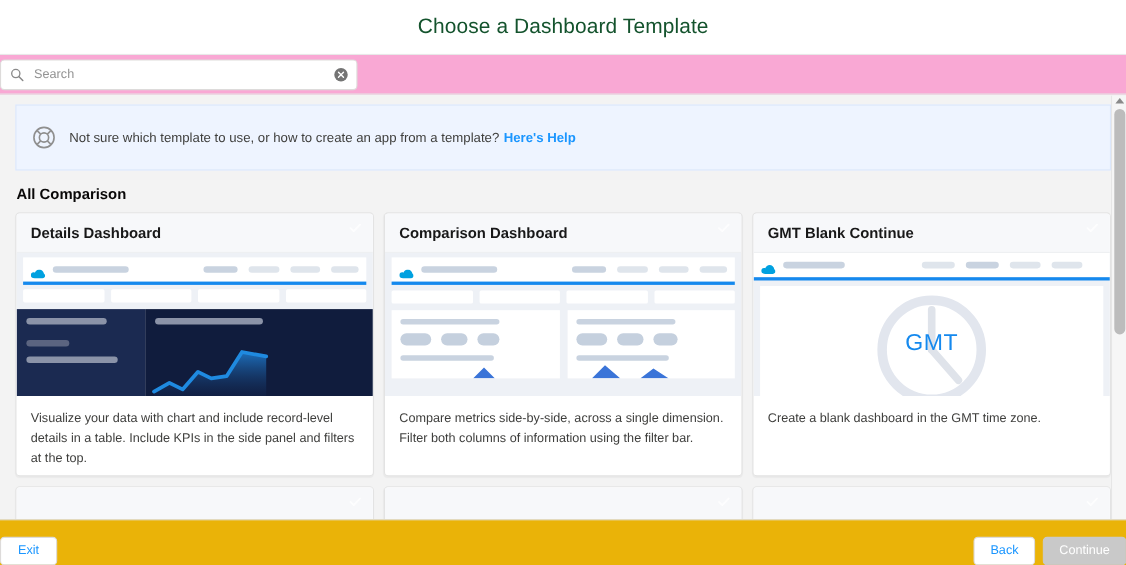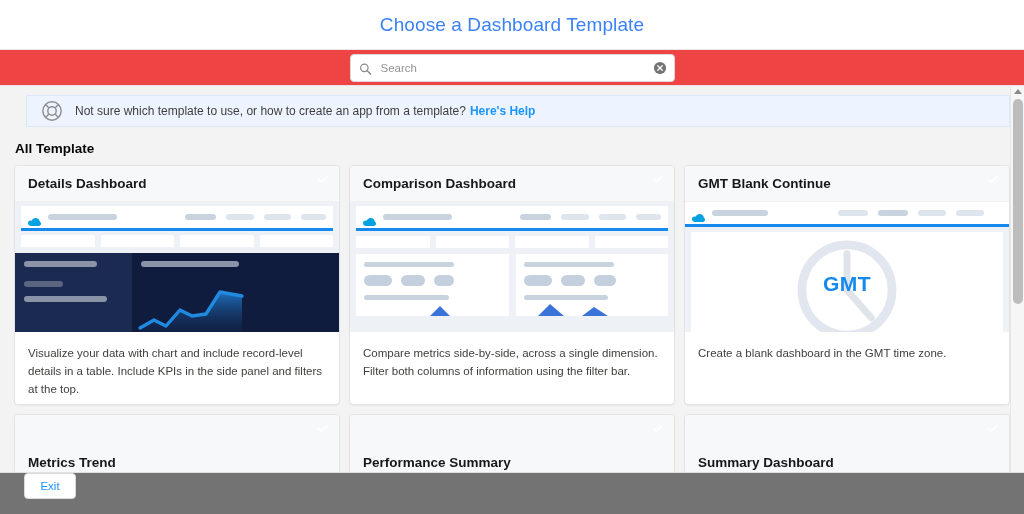--- a/index.html
+++ b/index.html
@@ -11,27 +11,27 @@
   }
   #app { position: relative; width: 1024px; height: 514px; background: #f3f3f3; }
 
   
   .header {
     height: 50px; background: #ffffff;
     display: flex; align-items: center; justify-content: center;
     border-bottom: 1px solid #e8e8e8;
   }
   .header-title {
-    font-size: 19px; color: #3b82f6; font-weight: 400; letter-spacing: .1px;
+    font-size: 19px; color: #14532d; font-weight: 400; letter-spacing: .1px;
   }
 
   
   .searchbar-region {
-    height: 36px; background: #ef4444;
-    display: flex; align-items: center; justify-content: center;
+    height: 36px; background: #f9a8d4;
+    display: flex; align-items: center; justify-content: flex-start;
     border-bottom: 1px solid #e5e5e5;
   }
   .search-wrap {
     position: relative; width: 325px; height: 28px;
   }
   .search-input {
     width: 100%; height: 28px;
     border: 1px solid #dddbda; border-radius: 4px; background: #fff;
     padding: 0 30px 0 30px;
     font-size: 11.5px; color: #3e3e3c;
@@ -50,21 +50,21 @@
 
   
   .scrollbody {
     position: absolute; left: 0; right: 0; top: 87px; bottom: 42px;
     background: #f3f3f3; overflow: hidden;
   }
   .inner { padding: 0 14px; }
 
   
   .banner {
-    margin: 8px 0 0 12px; height: 32px;
+    margin: 8px 0 0 0; height: 60px;
     background: #eef4ff; border: 1px solid #dbe7fb;
     display: flex; align-items: center; padding: 0 14px;
   }
   .banner-icon { width: 22px; height: 22px; flex: 0 0 22px; margin-right: 12px; }
   .banner-text { font-size: 12px; color: #3e3e3c; }
   .banner-link { color: #1b96ff; text-decoration: none; font-weight: bold; }
 
   
   .section-title {
     font-size: 13.5px; font-weight: bold; color: #080707;
@@ -139,29 +139,29 @@
   .line-chart { position: absolute; left: 0; right: 0; bottom: 0; height: 62px; }
 
   
   .gmt-card {
     position: absolute; left: 6px; right: 6px; top: 30px; bottom: 0;
     background: #fff; overflow: hidden;
   }
   .clock { position: absolute; left: 50%; top: 6px; transform: translateX(-50%); }
   .gmt-text {
     position: absolute; left: 50%; top: 40px; transform: translateX(-50%);
-    font-size: 21px; font-weight: bold; color: #1589ee; letter-spacing: .5px;
+    font-size: 21px; font-weight: normal; color: #1589ee; letter-spacing: .5px;
   }
 
   
   .footer {
     position: absolute; left: 0; right: 0; bottom: 0; height: 42px;
-    background: #737373; border-top: 1px solid #e0e0e0;
-    display: flex; align-items: flex-start; justify-content: space-between;
-    padding: 0 24px;
+    background: #eab308; border-top: 1px solid #e0e0e0;
+    display: flex; align-items: flex-end; justify-content: space-between;
+    padding: 0 0;
   }
   .btn {
     height: 26px; min-width: 52px; padding: 0 14px;
     border: 1px solid #dddbda; border-radius: 4px; background: #fff;
     font-size: 11.5px; color: #1b96ff; cursor: pointer;
     font-family: "Liberation Sans", sans-serif;
   }
   .btn-disabled {
     background: #c9c9c9; border-color: #c9c9c9; color: #ffffff; cursor: default;
   }
@@ -222,21 +222,21 @@
             <line x1="5.2" y1="5.2" x2="8.9" y2="8.9" stroke="#8f8f8f" stroke-width="1.6"></line>
             <line x1="18.8" y1="5.2" x2="15.1" y2="8.9" stroke="#8f8f8f" stroke-width="1.6"></line>
             <line x1="5.2" y1="18.8" x2="8.9" y2="15.1" stroke="#8f8f8f" stroke-width="1.6"></line>
             <line x1="18.8" y1="18.8" x2="15.1" y2="15.1" stroke="#8f8f8f" stroke-width="1.6"></line>
           </svg>
         </span>
         <span class="banner-text">Not sure which template to use, or how to create an app from a template?</span>
         <a class="banner-link" href="#" style="margin-left:4px;font-size:12px;">Here's Help</a>
       </div>
 
-      <div class="section-title">All Template</div>
+      <div class="section-title">All Comparison</div>
 
       <div class="grid">
 
         <div class="card">
           <div class="card-head">
             <span class="card-title">Details Dashboard</span>
             <span class="card-check">
               <svg viewBox="0 0 16 16" width="14" height="14">
                 <polyline points="3,8.4 6.4,11.6 13,4.8" fill="none" stroke="#ffffff" stroke-width="1.8" stroke-linecap="round" stroke-linejoin="round"></polyline>
               </svg>
@@ -427,15 +427,19 @@
     </div>
   </div>
 
   <div class="scrollbar">
     <div class="sb-arrow"></div>
     <div class="sb-thumb"></div>
   </div>
 
   <div class="footer">
     <button class="btn">Exit</button>
+    <div class="footer-right">
+      <button class="btn">Back</button>
+      <button class="btn btn-disabled">Continue</button>
+    </div>
   </div>
 
 </div>
 
 </body></html>

